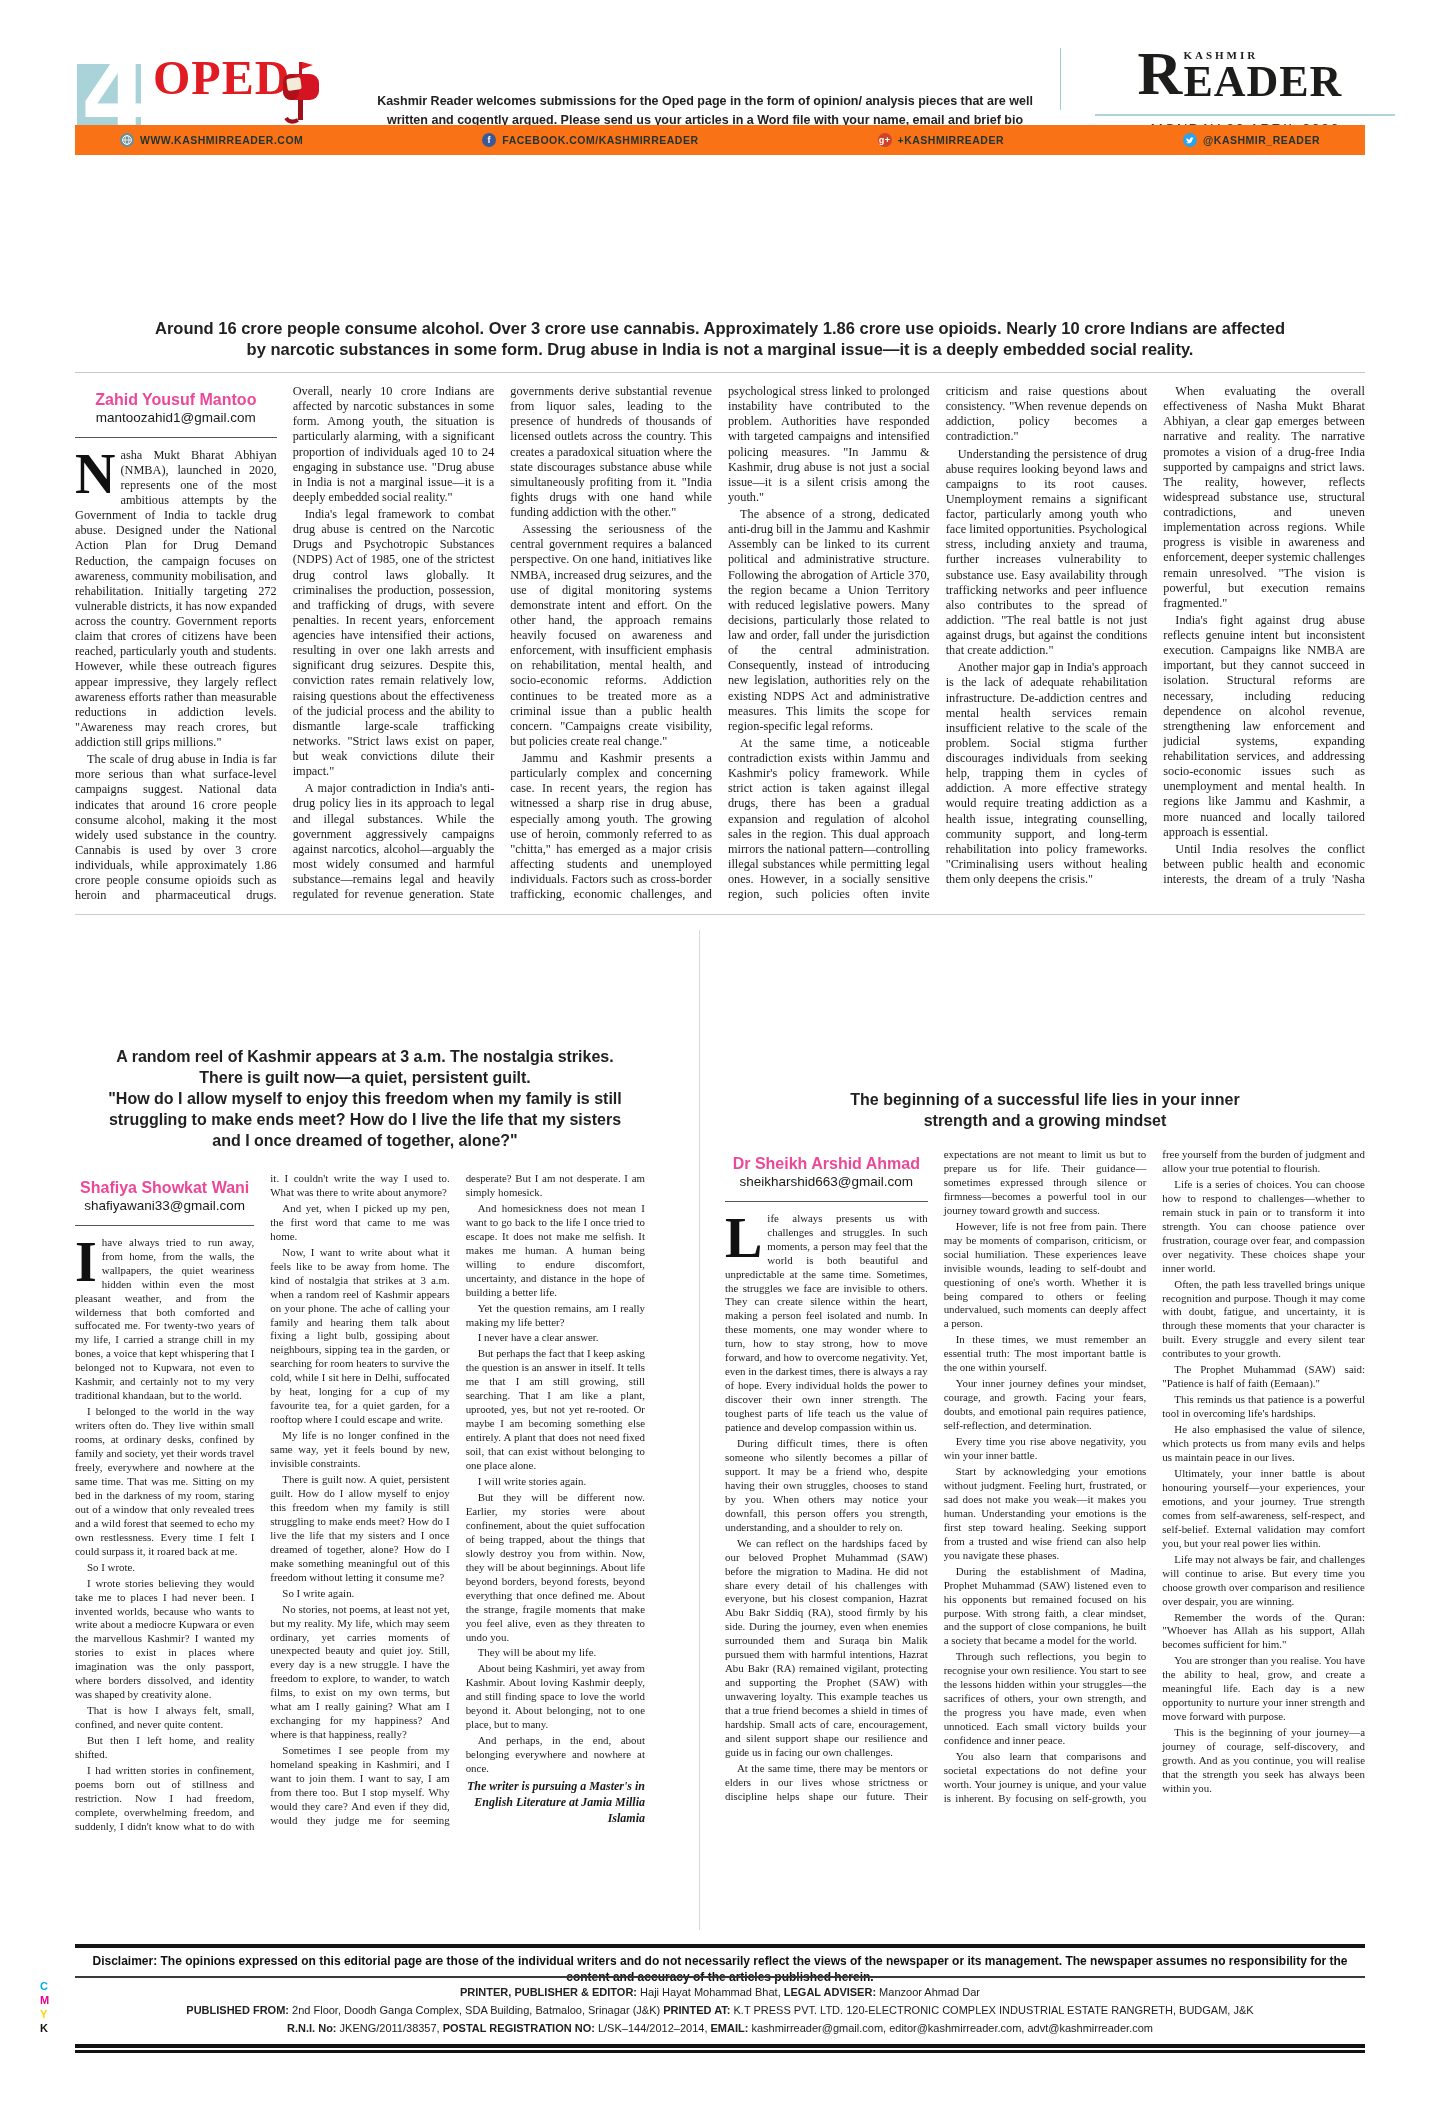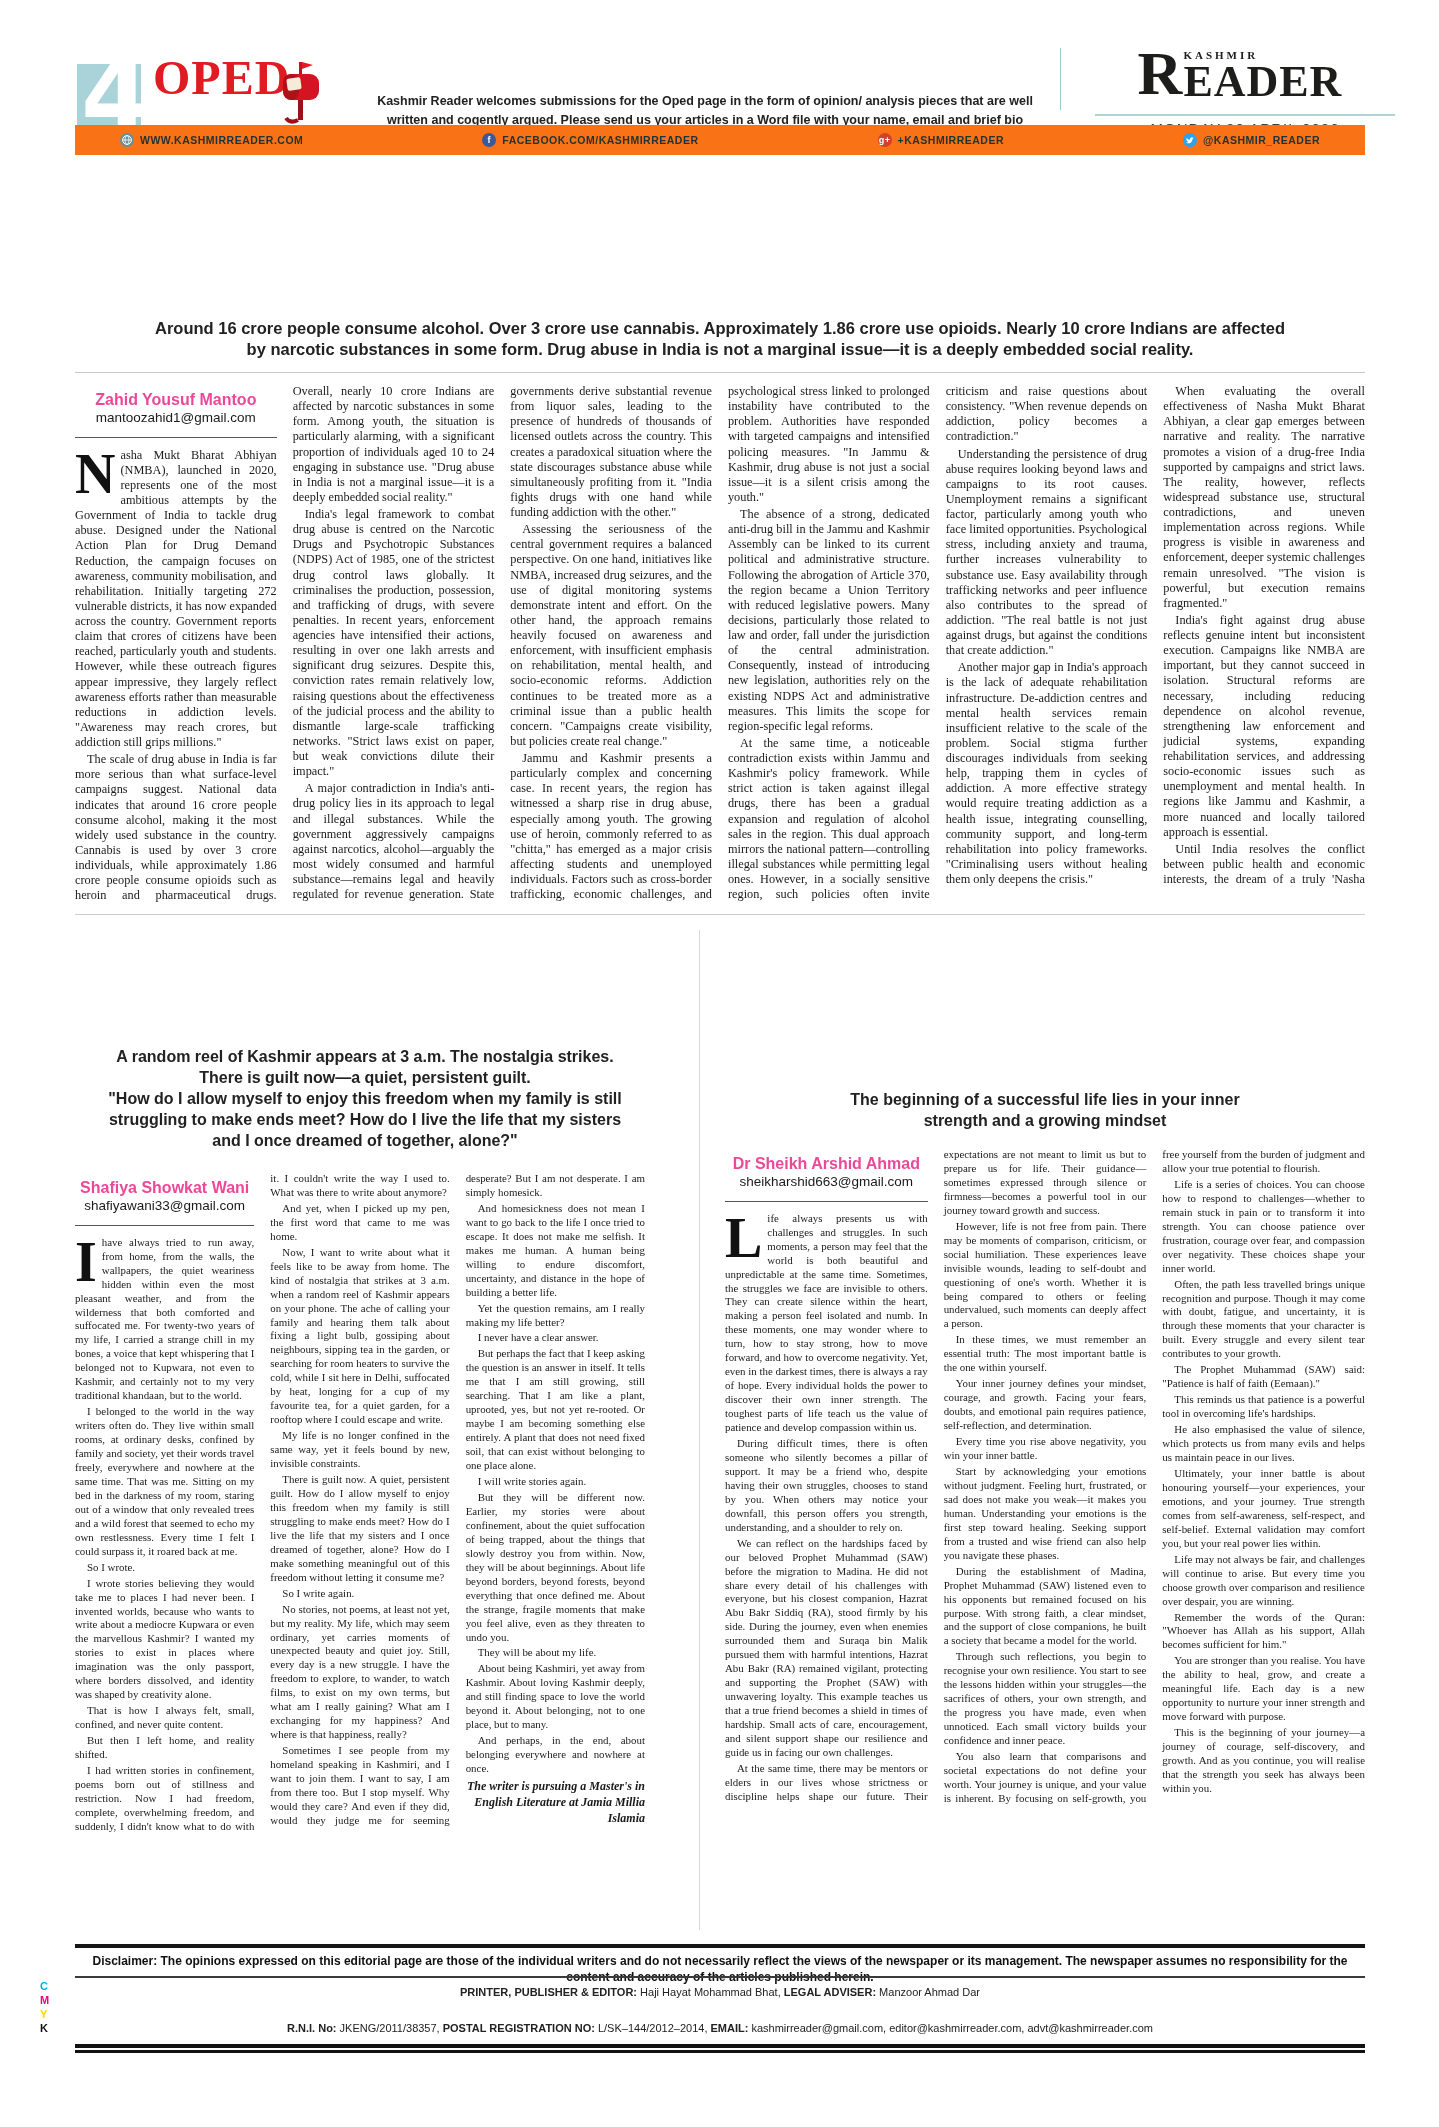--- a/index.html
+++ b/index.html
@@ -193,20 +193,23 @@
     <p>During difficult times, there is often someone who silently becomes a pillar of support. It may be a friend who, despite having their own struggles, chooses to stand by you. When others may notice your downfall, this person offers you strength, understanding, and a shoulder to rely on.</p><p>We can reflect on the hardships faced by our beloved Prophet Muhammad (SAW) before the migration to Madina. He did not share every detail of his challenges with everyone, but his closest companion, Hazrat Abu Bakr Siddiq (RA), stood firmly by his side. During the journey, even when enemies surrounded them and Suraqa bin Malik pursued them with harmful intentions, Hazrat Abu Bakr (RA) remained vigilant, protecting and supporting the Prophet (SAW) with unwavering loyalty. This example teaches us that a true friend becomes a shield in times of hardship. Small acts of care, encouragement, and silent support shape our resilience and guide us in facing our own challenges.</p><p>At the same time, there may be mentors or elders in our lives whose strictness or discipline helps shape our future. Their expectations are not meant to limit us but to prepare us for life. Their guidance—sometimes expressed through silence or firmness—becomes a powerful tool in our journey toward growth and success.</p><p>However, life is not free from pain. There may be moments of comparison, criticism, or social humiliation. These experiences leave invisible wounds, leading to self-doubt and questioning of one's worth. Whether it is being compared to others or feeling undervalued, such moments can deeply affect a person.</p><p>In these times, we must remember an essential truth: The most important battle is the one within yourself.</p><p>Your inner journey defines your mindset, courage, and growth. Facing your fears, doubts, and emotional pain requires patience, self-reflection, and determination.</p><p>Every time you rise above negativity, you win your inner battle.</p><p>Start by acknowledging your emotions without judgment. Feeling hurt, frustrated, or sad does not make you weak—it makes you human. Understanding your emotions is the first step toward healing. Seeking support from a trusted and wise friend can also help you navigate these phases.</p><p>During the establishment of Madina, Prophet Muhammad (SAW) listened even to his opponents but remained focused on his purpose. With strong faith, a clear mindset, and the support of close companions, he built a society that became a model for the world.</p><p>Through such reflections, you begin to recognise your own resilience. You start to see the lessons hidden within your struggles—the sacrifices of others, your own strength, and the progress you have made, even when unnoticed. Each small victory builds your confidence and inner peace.</p><p>You also learn that comparisons and societal expectations do not define your worth. Your journey is unique, and your value is inherent. By focusing on self-growth, you free yourself from the burden of judgment and allow your true potential to flourish.</p><p>Life is a series of choices. You can choose how to respond to challenges—whether to remain stuck in pain or to transform it into strength. You can choose patience over frustration, courage over fear, and compassion over negativity. These choices shape your inner world.</p><p>Often, the path less travelled brings unique recognition and purpose. Though it may come with doubt, fatigue, and uncertainty, it is through these moments that your character is built. Every struggle and every silent tear contributes to your growth.</p><p>The Prophet Muhammad (SAW) said: "Patience is half of faith (Eemaan)."</p><p>This reminds us that patience is a powerful tool in overcoming life's hardships.</p><p>He also emphasised the value of silence, which protects us from many evils and helps us maintain peace in our lives.</p><p>Ultimately, your inner battle is about honouring yourself—your experiences, your emotions, and your journey. True strength comes from self-awareness, self-respect, and self-belief. External validation may comfort you, but your real power lies within.</p><p>Life may not always be fair, and challenges will continue to arise. But every time you choose growth over comparison and resilience over despair, you are winning.</p><p>Remember the words of the Quran: "Whoever has Allah as his support, Allah becomes sufficient for him."</p><p>You are stronger than you realise. You have the ability to heal, grow, and create a meaningful life. Each day is a new opportunity to nurture your inner strength and move forward with purpose.</p><p>This is the beginning of your journey—a journey of courage, self-discovery, and growth. And as you continue, you will realise that the strength you seek has always been within you.</p><span></span>
   </div>
 
   <div class="foot-thick"></div>
   <div class="disclaimer">Disclaimer: The opinions expressed on this editorial page are those of the individual writers and do not necessarily reflect the views of the newspaper or its management. The newspaper assumes no responsibility for the content and accuracy of the articles published herein.</div>
   <div class="foot-thin"></div>
 
   <div class="footline fl1">
     <b>PRINTER, PUBLISHER &amp; EDITOR:</b><span> Haji Hayat Mohammad Bhat, </span><b>LEGAL ADVISER:</b><span> Manzoor Ahmad Dar</span>
   </div>
+  <div class="footline fl2">
+    <b>PUBLISHED FROM:</b><span> 2nd Floor, Doodh Ganga Complex, SDA Building, Batmaloo, Srinagar (J&amp;K) </span><b>PRINTED AT:</b><span> K.T PRESS PVT. LTD. 120-ELECTRONIC COMPLEX INDUSTRIAL ESTATE RANGRETH, BUDGAM, J&amp;K</span>
+  </div>
   <div class="footline fl3">
     <b>R.N.I. No:</b><span> JKENG/2011/38357, </span><b>POSTAL REGISTRATION NO:</b><span> L/SK–144/2012–2014, </span><b>EMAIL:</b><span> kashmirreader@gmail.com, editor@kashmirreader.com, advt@kashmirreader.com</span>
   </div>
   <div class="foot-double"></div>
 
   <div class="cmyk">
     <span class="c">C</span>
     <span class="m">M</span>
     <span class="y">Y</span>
     <span class="k">K</span>

